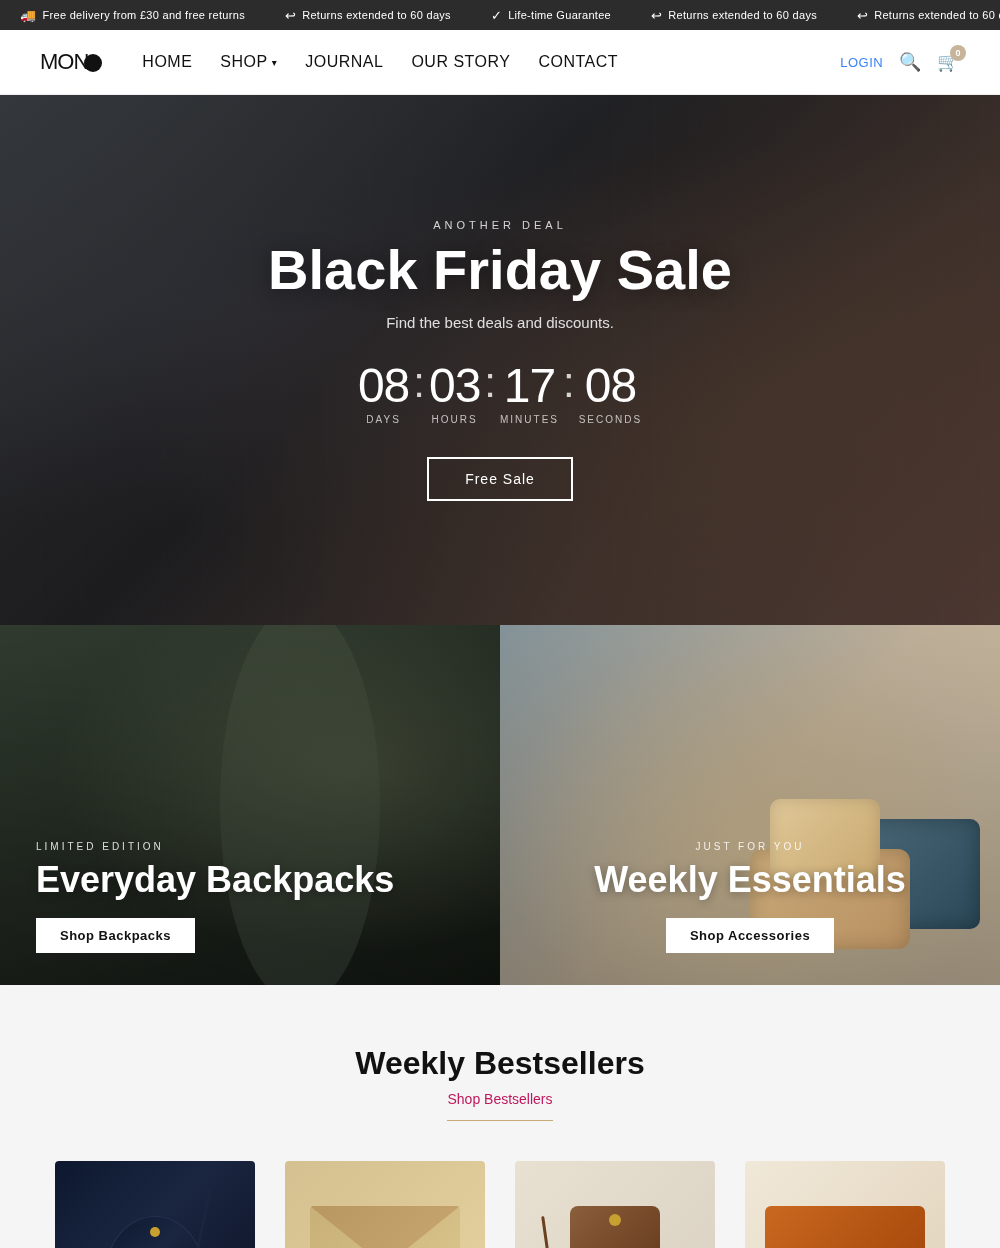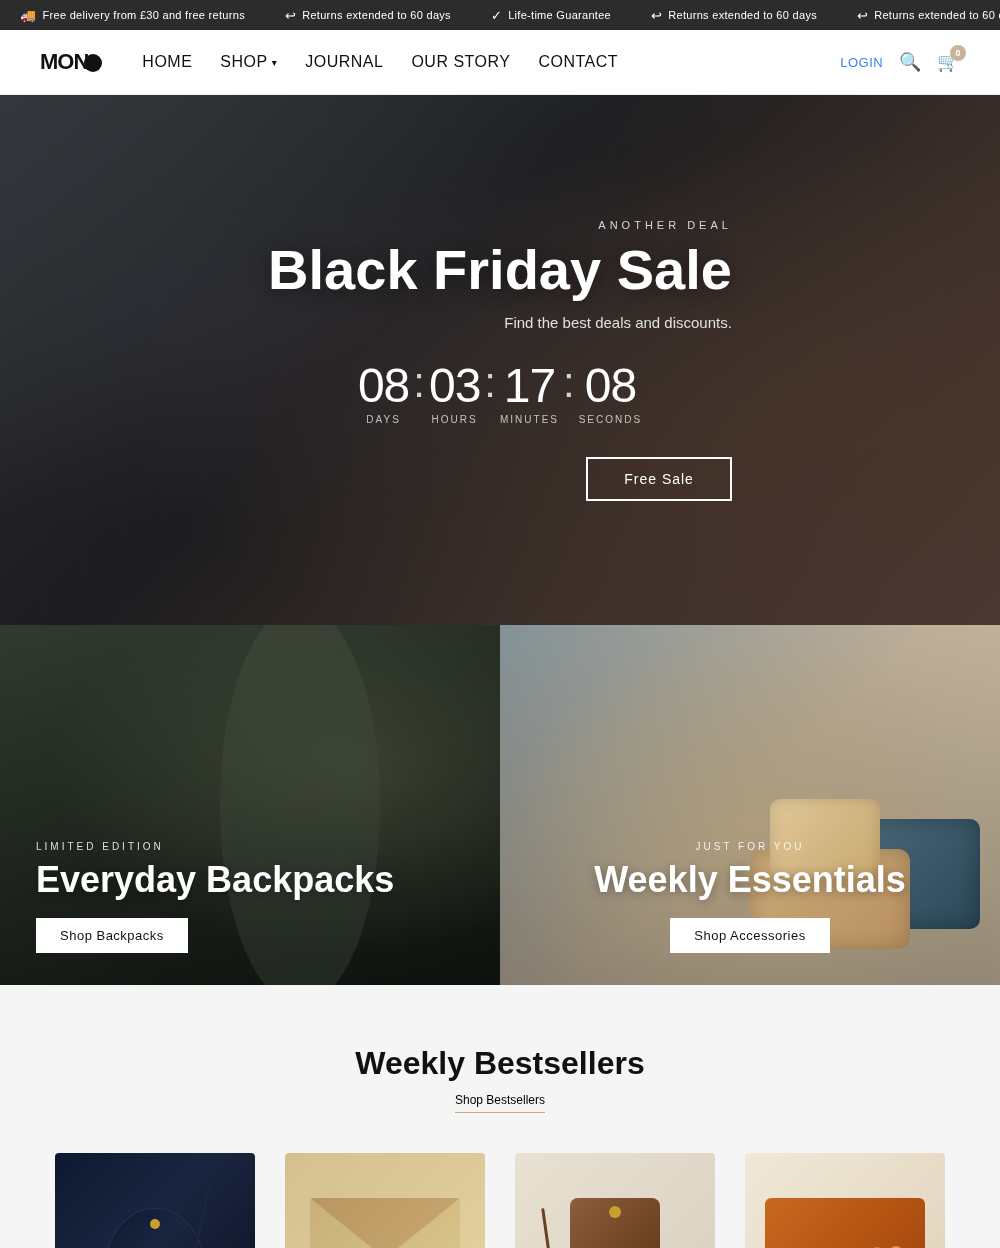--- a/index.html
+++ b/index.html
@@ -39,21 +39,21 @@
       display: flex;
       align-items: center;
       padding: 0 40px;
       height: 65px;
       border-bottom: 1px solid #eee;
       position: relative;
       z-index: 10;
     }
     .logo {
       font-size: 22px;
-      font-weight: 700;
+      font-weight: 400;
       color: #111;
       letter-spacing: -1px;
       margin-right: 40px;
       text-decoration: none;
     }
     .logo span {
       display: inline-block;
       width: 18px;
       height: 18px;
       background: #111;
@@ -153,21 +153,21 @@
     .hero-texture {
       position: absolute;
       inset: 0;
       background:
         linear-gradient(to bottom right, rgba(50,55,60,0.8) 0%, rgba(30,30,35,0.5) 40%),
         repeating-linear-gradient(90deg, transparent, transparent 40px, rgba(255,255,255,0.01) 40px, rgba(255,255,255,0.01) 41px);
     }
     .hero-content {
       position: relative;
       z-index: 2;
-      text-align: right;
+      text-align: center;
       color: #fff;
     }
     .hero-eyebrow {
       font-size: 11px;
       letter-spacing: 4px;
       text-transform: uppercase;
       color: rgba(255,255,255,0.8);
       margin-bottom: 10px;
     }
     .hero-title {
@@ -336,21 +336,21 @@
       position: relative;
       z-index: 2;
       text-shadow: 0 2px 10px rgba(0,0,0,0.3);
     }
     .btn-split {
       display: inline-block;
       padding: 10px 24px;
       background: #fff;
       color: #111;
       font-size: 13px;
-      font-weight: 400;
+      font-weight: 700;
       letter-spacing: 0.5px;
       cursor: pointer;
       text-decoration: none;
       border: none;
       position: relative;
       z-index: 2;
       width: fit-content;
     }
 
     
@@ -359,27 +359,27 @@
       padding: 60px 40px 30px;
       text-align: center;
     }
     .bestsellers-title {
       font-size: 32px;
       font-weight: 800;
       color: #111;
       margin-bottom: 8px;
     }
     .bestsellers-link {
-      color: #000000;
-      font-size: 12px;
+      color: #be185d;
+      font-size: 14px;
       text-decoration: none;
       display: inline-block;
       margin-bottom: 40px;
       border-bottom: 1px solid #c8a878;
-      padding-bottom: 5px;
+      padding-bottom: 13px;
     }
     .products-grid {
       display: flex;
       gap: 20px;
       justify-content: center;
       padding-bottom: 20px;
     }
     .product-card {
       flex: 1;
       max-width: 210px;

